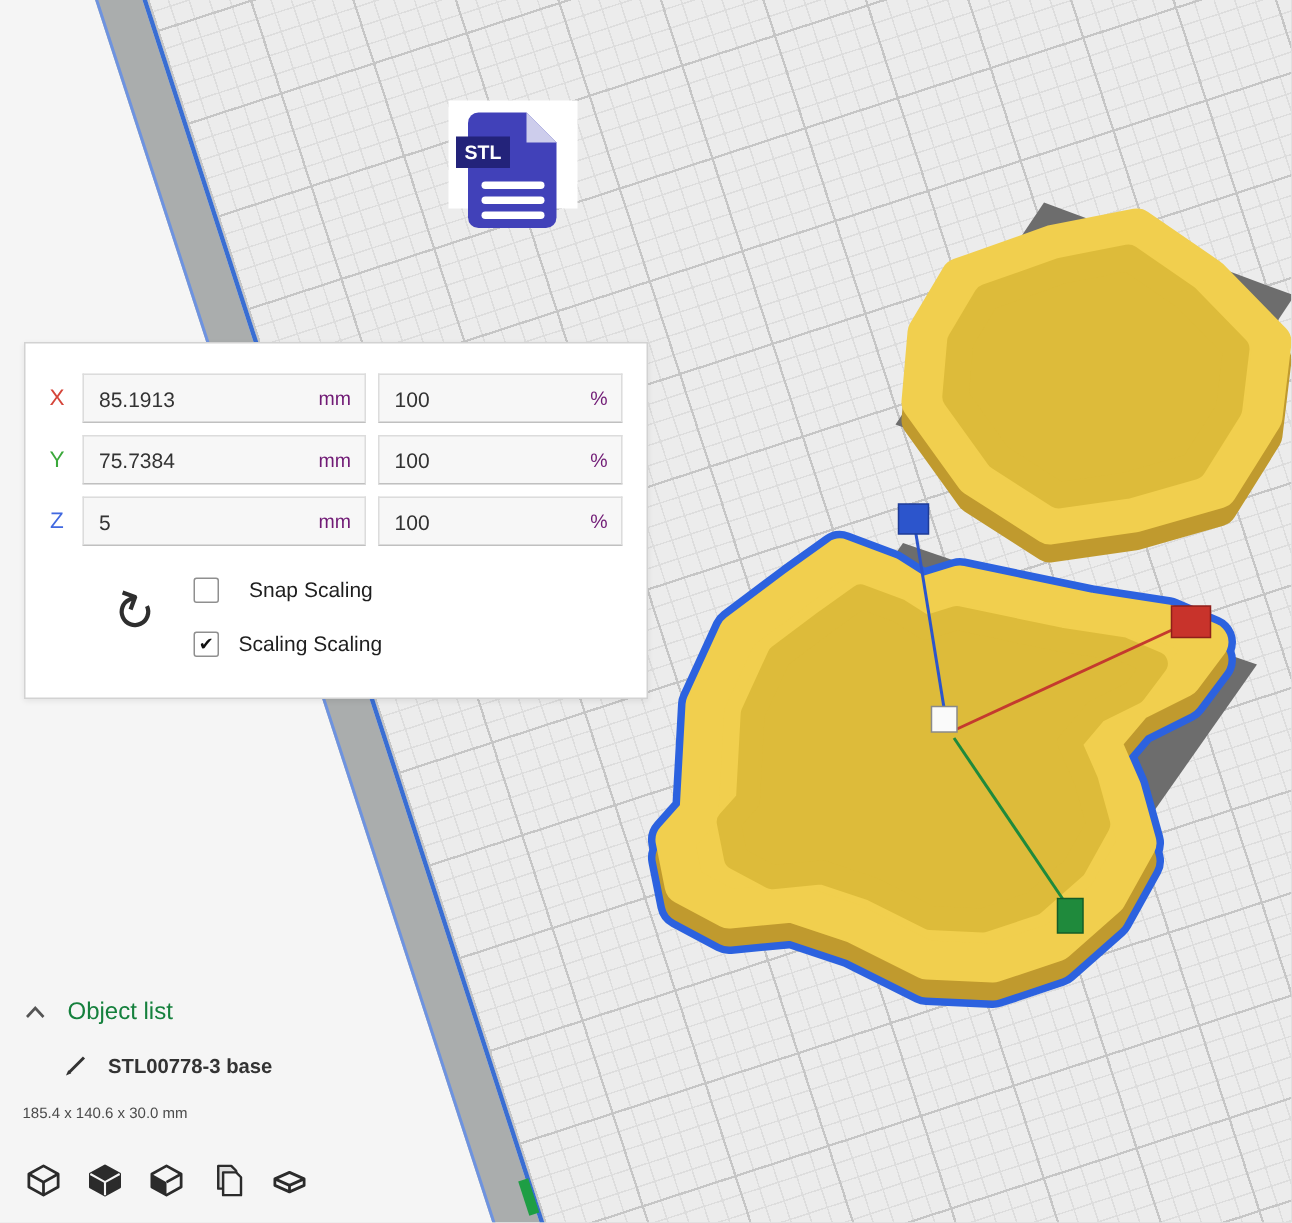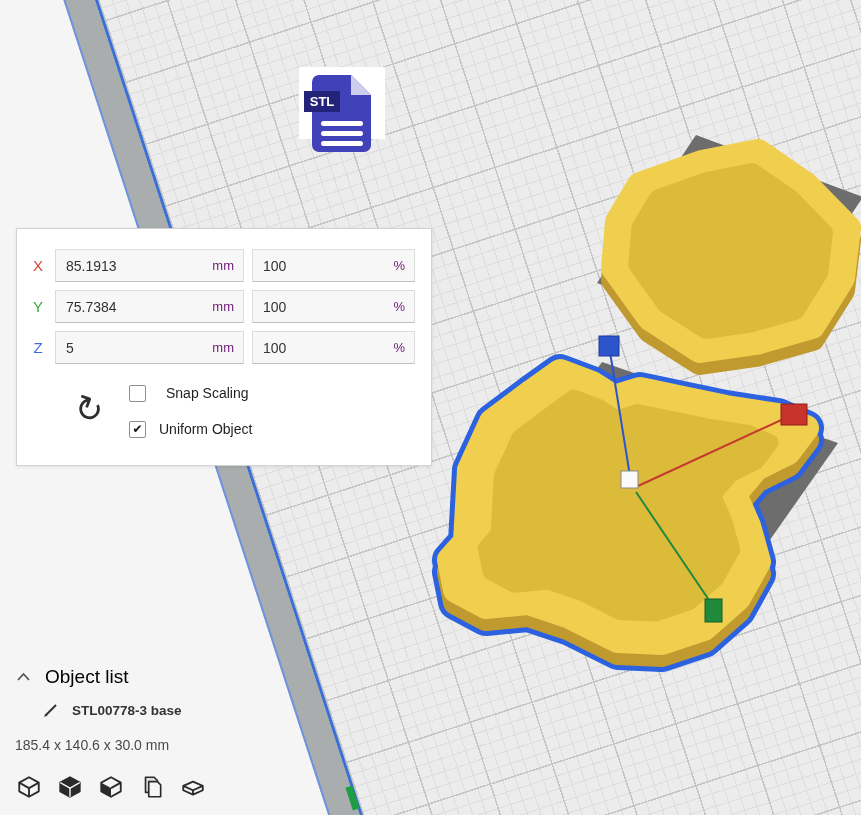--- a/index.html
+++ b/index.html
@@ -43,24 +43,24 @@
       font-family:"DejaVu Sans",sans-serif;transform:scaleX(-1) rotate(-20deg);}
   .cbrow{position:absolute;left:112px;display:flex;align-items:center;gap:13px;height:20px;}
   .cbrow.snap{top:154px;gap:20px;} .cbrow.uniform{top:190px;}
   .checkbox{width:17px;height:17px;box-sizing:border-box;border:1.5px solid #8f8f8f;border-radius:2px;
       background:#fff;display:flex;align-items:center;justify-content:center;
       font-size:12px;color:#111;cursor:pointer;}
   .cblabel{font-size:14px;color:#1f1f1f;}
 
   
   .objlist-header{position:absolute;left:16px;top:666px;display:flex;align-items:center;gap:14px;cursor:pointer;}
-  .objlist-header .hdr-label{font-size:19px;color:#000000;}
+  .objlist-header .hdr-label{font-size:16px;color:#15803d;}
   .objlist-item{position:absolute;left:42px;top:702px;display:flex;align-items:center;gap:12px;cursor:pointer;font-weight:bold;}
   .objlist-item .item-label{font-size:13.5px;color:#333;}
-  .dims{position:absolute;left:15px;top:737px;font-size:14px;color:#4a4a4a;}
+  .dims{position:absolute;left:15px;top:737px;font-size:10px;color:#4a4a4a;}
   .view-icons{position:absolute;left:14px;top:772px;display:flex;gap:11px;}
   .view-icons .vicon{width:30px;height:30px;display:flex;align-items:center;justify-content:center;cursor:pointer;}
 </style>
 </head>
 <body>
 
 <div id="stage">
 
   <div class="plate-wrap">
     <div class="plate-band"></div>
@@ -148,21 +148,21 @@
     </button>
 
     <div class="cbrow snap">
       <span class="checkbox"></span>
       <span class="cblabel">Snap Scaling</span>
     </div>
     <div class="cbrow uniform">
       <span class="checkbox">
         <span>✔</span>
       </span>
-      <span class="cblabel">Uniform Object</span>
+      <span class="cblabel">Scaling Scaling</span>
     </div>
   </div>
 
   <div class="objlist-header">
     <svg width="15" height="10" viewBox="0 0 15 10">
       <polyline points="2,8 7.5,2 13,8" fill="none" stroke="#555" stroke-width="1.8"></polyline>
     </svg>
     <span class="hdr-label">Object list</span>
   </div>
 

